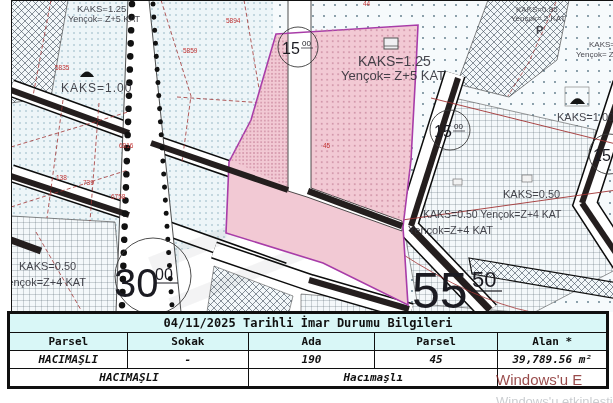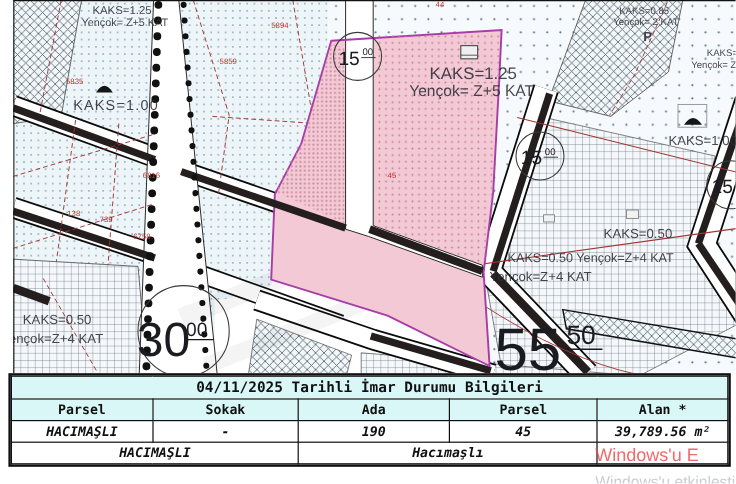--- a/index.html
+++ b/index.html
@@ -11,21 +11,21 @@
   .bigroad{fill:#1b1b22;}
   .pnum{fill:#c23333;font-size:6.5px;}
   #imar-table{position:absolute;left:7px;top:311px;width:598px;border:2px solid #101010;
       background:#fff;}
   table{border-collapse:collapse;width:100%;table-layout:fixed;
       font-family:"DejaVu Sans Mono","Liberation Mono",monospace;font-size:11px;font-weight:bold;color:#111;}
   td{border:1px solid #101010;text-align:center;padding:2px 1px;height:13px;overflow:hidden;white-space:nowrap;}
   td.hdr{background:#d9f7f7;}
   td.title-cell{background:#d9f7f7;font-size:12px;height:14px;}
   td.data{background:#fff;font-weight:bold;font-style:italic;}
-  #wm1{position:absolute;left:496px;top:371px;font-size:15px;color:#ef4444;opacity:.8;white-space:nowrap;}
+  #wm1{position:absolute;left:496px;top:371px;font-size:15px;color:#7f1d1d;opacity:.8;white-space:nowrap;}
   #wm2{position:absolute;left:496px;top:394px;font-size:13px;color:#aeb3b8;opacity:.65;white-space:nowrap;}
 </style>
 </head>
 <body>
 
 <div id="map-wrap">
 <svg width="613" height="312" viewBox="0 0 613 312" xmlns="http://www.w3.org/2000/svg">
   <defs>
     <pattern id="dotB" width="6" height="6" patternUnits="userSpaceOnUse">
       <rect width="6" height="6" fill="#edf5f8"></rect>

